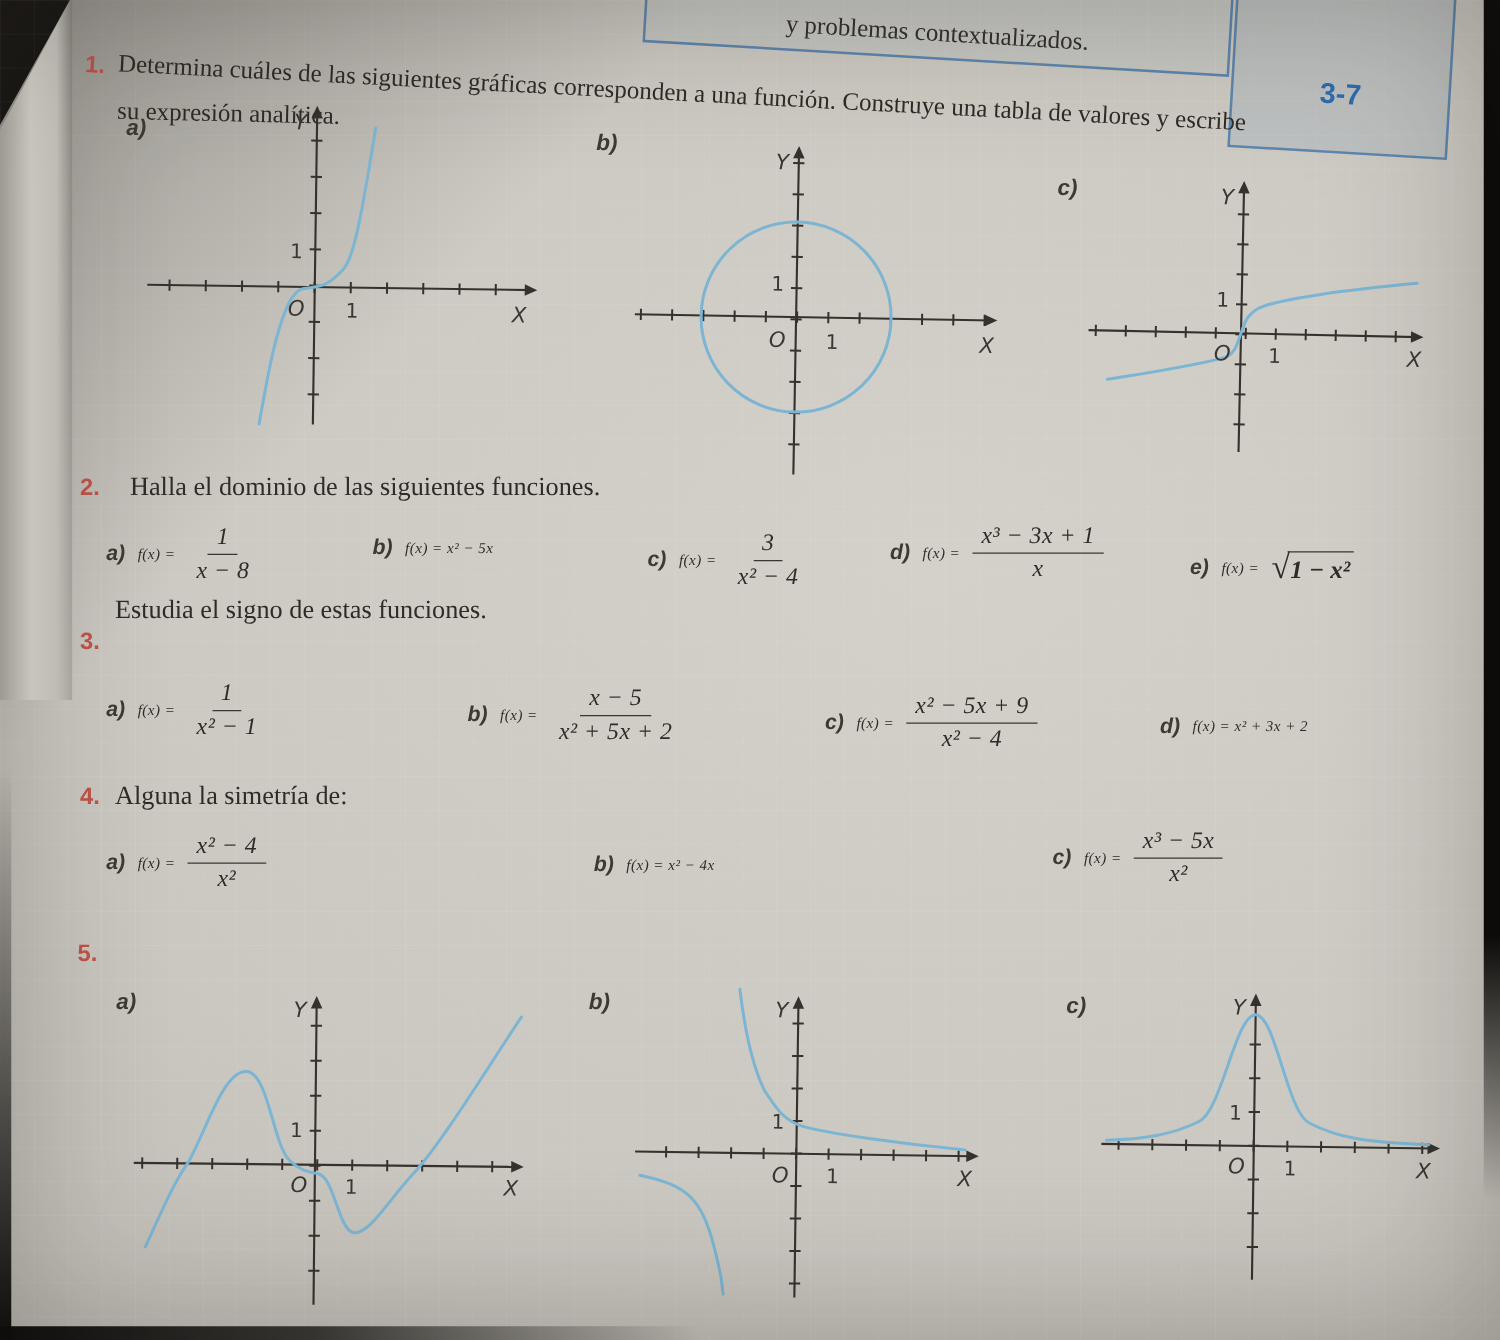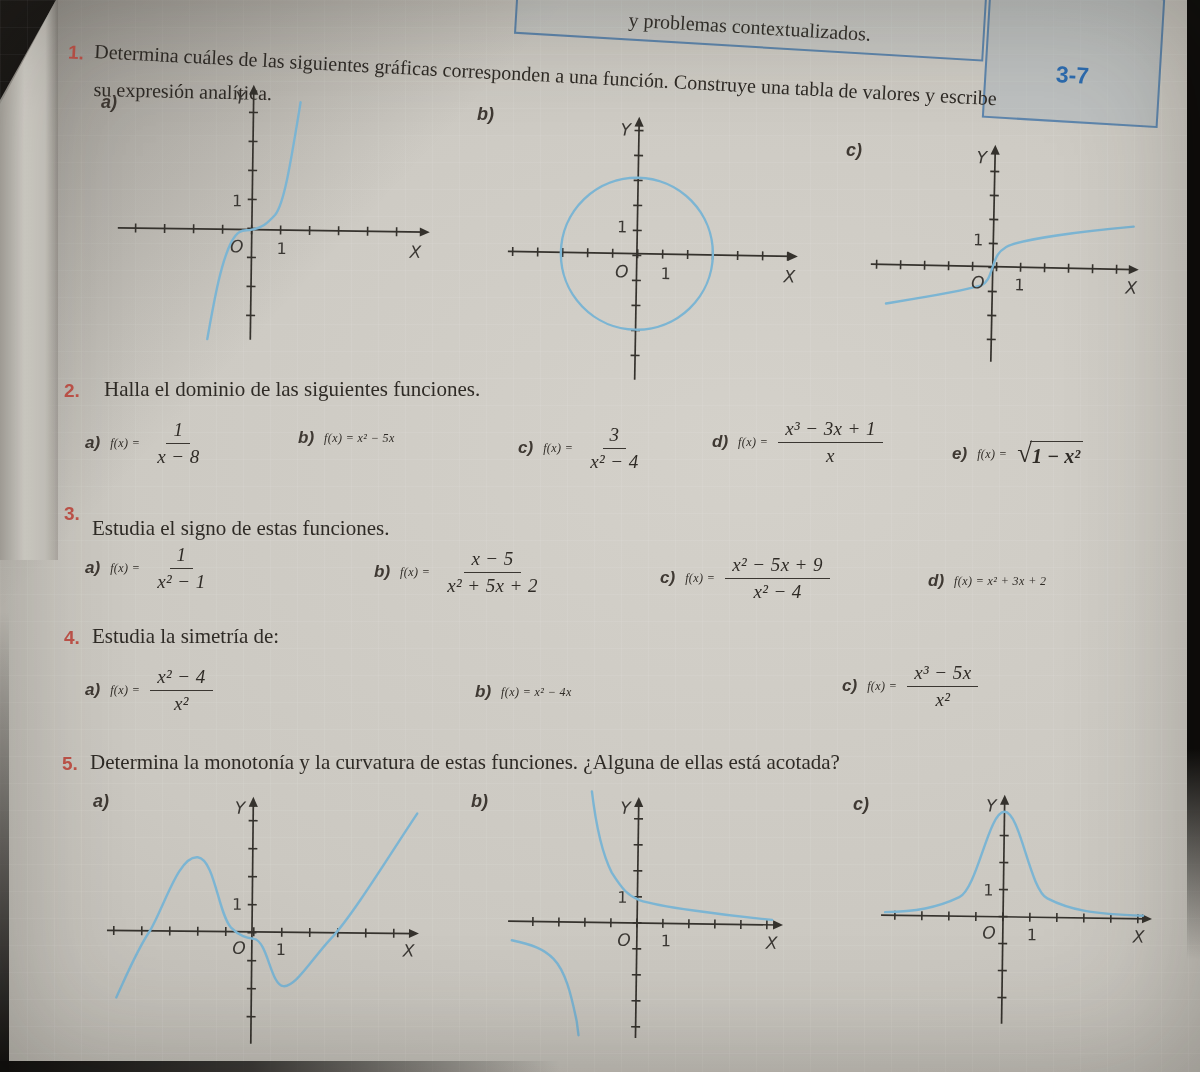--- a/index.html
+++ b/index.html
@@ -177,21 +177,21 @@
   <div class="row" style="left:952px;top:418px;">
     <span class="tag">e)</span>
     <span class="lhs">f(x) =</span>
     <span class="sqrt">
       <span class="rad">√</span>
       <span class="rbody">1 − x²</span>
     </span>
   </div>
 
   <span class="exnum" style="left:64px;top:503px;">3.</span>
-  <div class="ex-title" style="left:92px;top:516px;">Estudia el signo de estas funciones.</div>
+  <div class="ex-title" style="left:92px;top:475px;">Estudia el signo de estas funciones.</div>
 
   <div class="row" style="left:85px;top:532px;">
     <span class="tag">a)</span>
     <span class="lhs">f(x) =</span>
     <span class="frac">
       <span class="fnum">1</span>
       <span class="fden">x² − 1</span>
     </span>
   </div>
   <div class="row" style="left:374px;top:536px;">
@@ -209,21 +209,21 @@
       <span class="fnum">x² − 5x + 9</span>
       <span class="fden">x² − 4</span>
     </span>
   </div>
   <div class="row" style="left:928px;top:545px;">
     <span class="tag">d)</span>
     <span class="expr">f(x) = x² + 3x + 2</span>
   </div>
 
   <span class="exnum" style="left:64px;top:627px;">4.</span>
-  <div class="ex-title" style="left:92px;top:624px;">Estudia la simetría de:</div>
+  <div class="ex-title" style="left:92px;top:624px;">Alguna la simetría de:</div>
 
   <div class="row" style="left:85px;top:654px;">
     <span class="tag">a)</span>
     <span class="lhs">f(x) =</span>
     <span class="frac">
       <span class="fnum">x² − 4</span>
       <span class="fden">x²</span>
     </span>
   </div>
   <div class="row" style="left:475px;top:656px;">
@@ -233,21 +233,20 @@
   <div class="row" style="left:842px;top:650px;">
     <span class="tag">c)</span>
     <span class="lhs">f(x) =</span>
     <span class="frac">
       <span class="fnum">x³ − 5x</span>
       <span class="fden">x²</span>
     </span>
   </div>
 
   <span class="exnum" style="left:62px;top:753px;">5.</span>
-  <div class="ex-title" style="left:90px;top:750px;">Determina la monotonía y la curvatura de estas funciones. ¿Alguna de ellas está acotada?</div>
 
   <span class="gtag" style="left:93px;top:791px;">a)</span>
   <span class="gtag" style="left:471px;top:791px;">b)</span>
   <span class="gtag" style="left:853px;top:794px;">c)</span>
 
   <div class="gwrap" style="left:102px;top:792px;transform:rotate(.6deg);">
     <svg width="330" height="270" viewBox="0 0 330 270">
       <line class="tick" x1="11" y1="140" x2="314" y2="140" stroke-width="9" stroke-dasharray="1.6 26.4"></line>
       <line class="tick" x1="150" y1="28" x2="150" y2="252" stroke-width="9" stroke-dasharray="1.6 26.4"></line>
       <line class="ax" x1="5" y1="140" x2="312" y2="140"></line>

